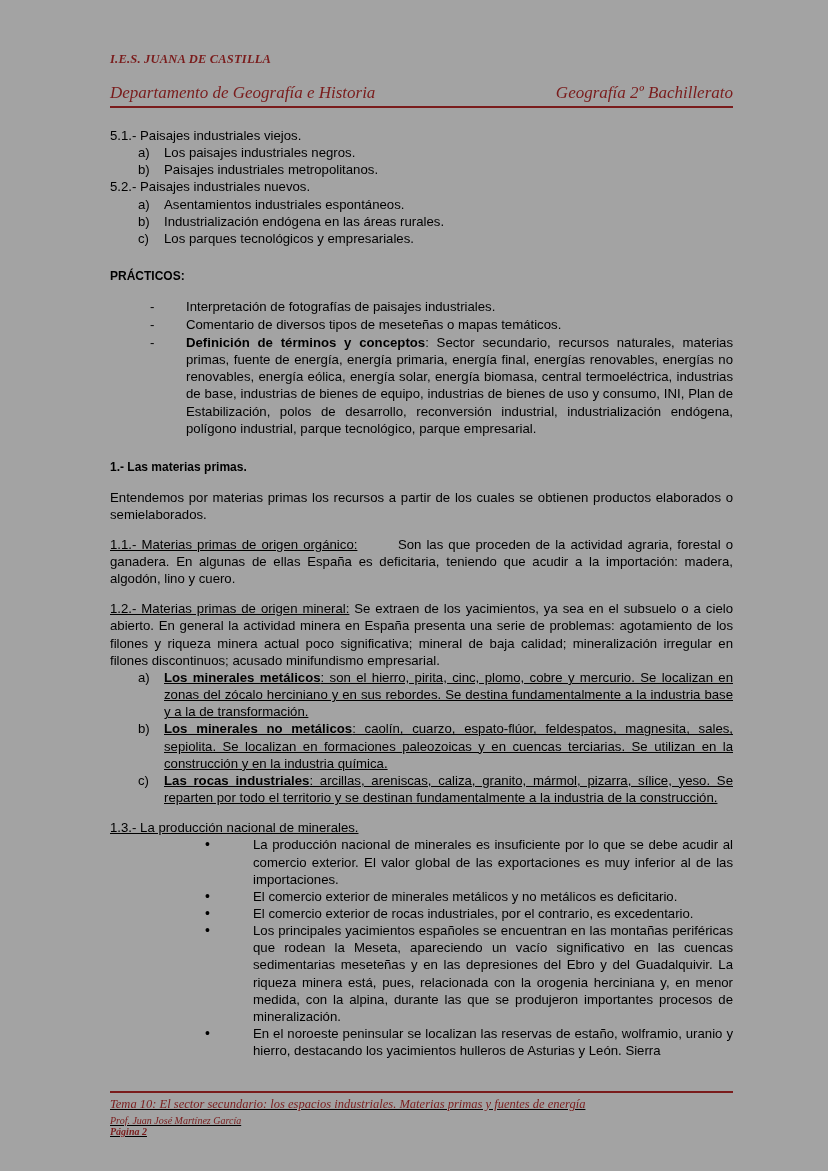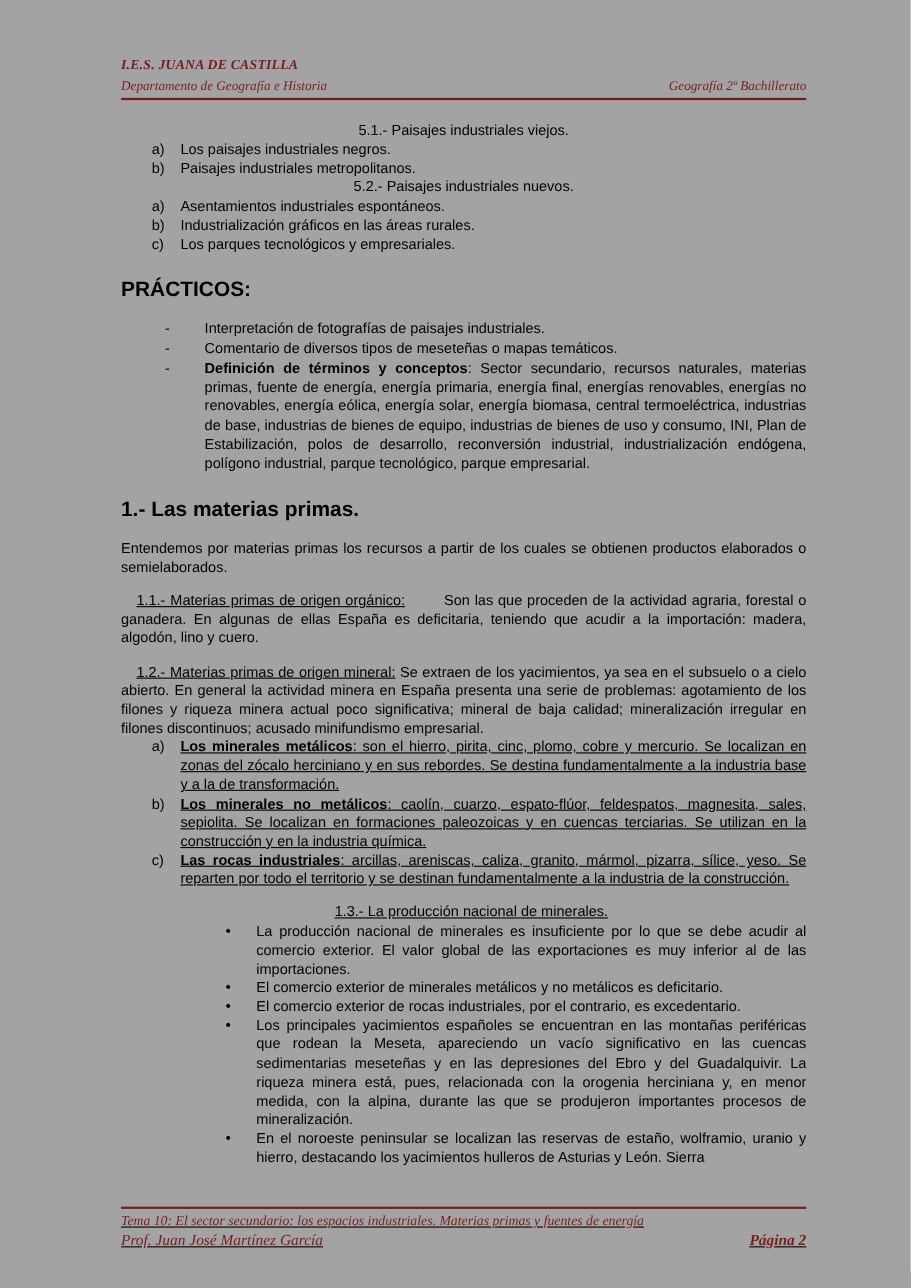--- a/index.html
+++ b/index.html
@@ -31,58 +31,57 @@
     font-size: 12.5px;
     color: #7a1c1c;
     letter-spacing: 0.2px;
   }
   .header-line2 {
     display: flex;
     justify-content: space-between;
     align-items: baseline;
     font-family: "Liberation Serif", serif;
     font-style: italic;
-    font-size: 12px;
+    font-size: 17px;
     color: #7a1c1c;
-    margin-top: 4px;
+    margin-top: 16px;
   }
   .header-rule {
     border: none;
     border-top: 2.5px solid #7a1c1c;
     margin: 3px 0 0 0;
   }
 
   
   .content {
     margin-top: 19px;
     font-size: 13.2px;
     line-height: 1.30;
   }
   .line {
     margin: 0;
-    text-align: center;
   }
   .letter-item {
     display: flex;
     padding-left: 28px;
     margin: 0;
   }
   .letter-item .lbl {
     width: 26px;
     flex: 0 0 26px;
   }
   .letter-item .txt {
     flex: 1;
   }
   .spacer-sm { height: 13px; }
   .spacer-md { height: 22px; }
 
   .section-title {
     font-weight: bold;
-    font-size: 19px;
+    font-size: 12px;
     margin: 0;
   }
 
   
   .dash-list {
     margin: 0;
     padding-left: 40px;
   }
   .dash-item {
     display: flex;
@@ -92,21 +91,21 @@
     flex: 0 0 36px;
     width: 36px;
   }
   .dash-item .txt {
     flex: 1;
     text-align: justify;
   }
 
   .justify { text-align: justify; }
 
-  .underline { text-decoration: underline; margin-left: 14px; }
+  .underline { text-decoration: underline; }
   .bold { font-weight: bold; }
 
   
   .abc-list {
     margin: 0;
     padding-left: 28px;
   }
   .abc-item {
     display: flex;
     margin-bottom: 0;
@@ -132,20 +131,21 @@
   }
   .bullet-item .bullet {
     flex: 0 0 28px;
     width: 28px;
     font-size: 14px;
     line-height: 1.22;
   }
   .bullet-item .txt {
     flex: 1;
     text-align: justify;
+    margin-left: 20px;
   }
 
   
   .footer {
     position: absolute;
     left: 110px;
     right: 95px;
     bottom: 34px;
     text-decoration: underline;
   }
@@ -159,23 +159,24 @@
     font-style: italic;
     font-size: 12.5px;
     color: #7a1c1c;
   }
   .footer-line2 {
     display: flex;
     justify-content: space-between;
     align-items: baseline;
     font-family: "Liberation Serif", serif;
     font-style: italic;
-    font-size: 14px;
+    font-size: 10px;
     color: #7a1c1c;
     margin-top: 3px;
+    flex-direction: column;
   }
   .footer-line2 .pg { font-weight: bold; }
 </style>
 </head>
 <body>
 
 <div class="page">
 
   <div class="header">
     <div class="header-line1">I.E.S. JUANA DE CASTILLA</div>
@@ -198,21 +199,21 @@
       <span class="txt">Paisajes industriales metropolitanos.</span>
     </div>
 
     <p class="line">5.2.- Paisajes industriales nuevos.</p>
     <div class="letter-item">
       <span class="lbl">a)</span>
       <span class="txt">Asentamientos industriales espontáneos.</span>
     </div>
     <div class="letter-item">
       <span class="lbl">b)</span>
-      <span class="txt">Industrialización gráficos en las áreas rurales.</span>
+      <span class="txt">Industrialización endógena en las áreas rurales.</span>
     </div>
     <div class="letter-item">
       <span class="lbl">c)</span>
       <span class="txt">Los parques tecnológicos y empresariales.</span>
     </div>
 
     <div class="spacer-md"></div>
 
     <p class="section-title">PRÁCTICOS:</p>
 

